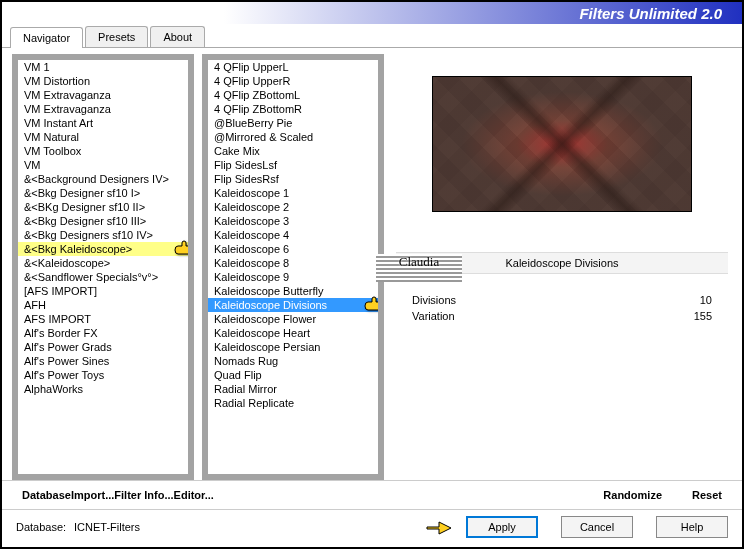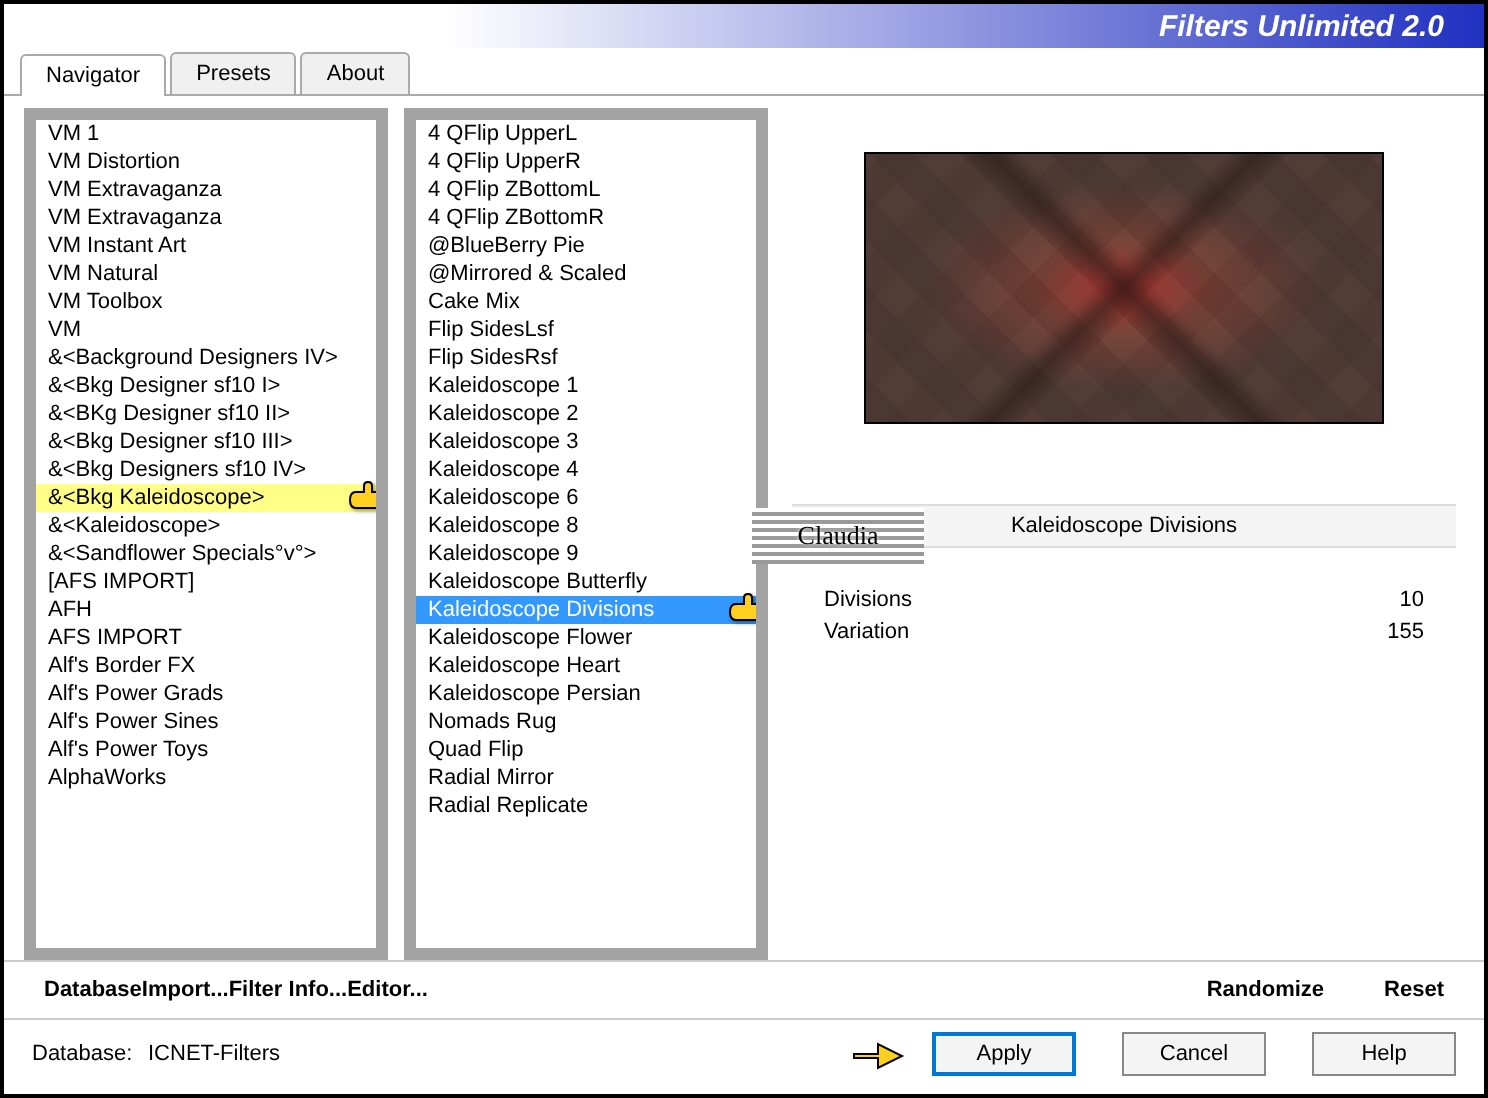--- a/index.html
+++ b/index.html
@@ -22,21 +22,21 @@
 .pointer svg { filter: drop-shadow(1px 1px 1px rgba(0,0,0,.4)); }
 .right-panel { flex: 1; padding: 4px; }
 .preview { width: 260px; height: 136px; margin: 18px auto 40px; background: 
   radial-gradient(ellipse at 50% 50%, rgba(170,40,40,.85) 0%, rgba(110,50,40,.7) 25%, rgba(70,50,45,.85) 55%),
   repeating-linear-gradient(45deg, rgba(60,40,30,.6) 0 16px, rgba(100,70,50,.5) 16px 32px),
   repeating-linear-gradient(-45deg, rgba(60,40,30,.6) 0 16px, rgba(100,70,50,.5) 16px 32px);
   border: 1px solid #000; position: relative; }
 .preview::after{content:"";position:absolute;inset:0;background:
   linear-gradient(45deg,transparent 46%,rgba(40,25,20,.5) 50%,transparent 54%),
   linear-gradient(-45deg,transparent 46%,rgba(40,25,20,.5) 50%,transparent 54%);}
-.watermark { position: absolute; left: 376px; top: 254px; width: 86px; height: 28px; background: repeating-linear-gradient(#fff 0 2px, #999 2px 4px); display: flex; align-items: center; justify-content: center; z-index: 50; }
+.watermark { position: absolute; left: 376px; top: 254px; width: 86px; height: 28px; background: repeating-linear-gradient(#fff 0 2px, #999 2px 4px); display: flex; justify-content: center; z-index: 50; }
 .watermark span { font-family: cursive; font-size: 13px; color: #000; text-shadow: 0 0 2px #fff; }
 .param-title { background: #f4f4f4; border-top: 1px solid #ddd; border-bottom: 1px solid #ddd; padding: 4px 0; text-align: center; margin-bottom: 18px; }
 .param-row { display: flex; justify-content: space-between; padding: 2px 16px; }
 .mid-bar { border-top: 1px solid #ccc; padding: 8px 20px; display: flex; }
 .mid-bar .right-group { margin-left: auto; display: flex; gap: 30px; }
 .mid-bar span { font-weight: bold; cursor: pointer; }
 .bottom { border-top: 1px solid #ccc; padding: 6px 14px; display: flex; align-items: center; }
 .db-info { line-height: 14px; }
 .db-label { display: inline-block; width: 58px; }
 .buttons { margin-left: auto; display: flex; gap: 8px; position: relative; }

